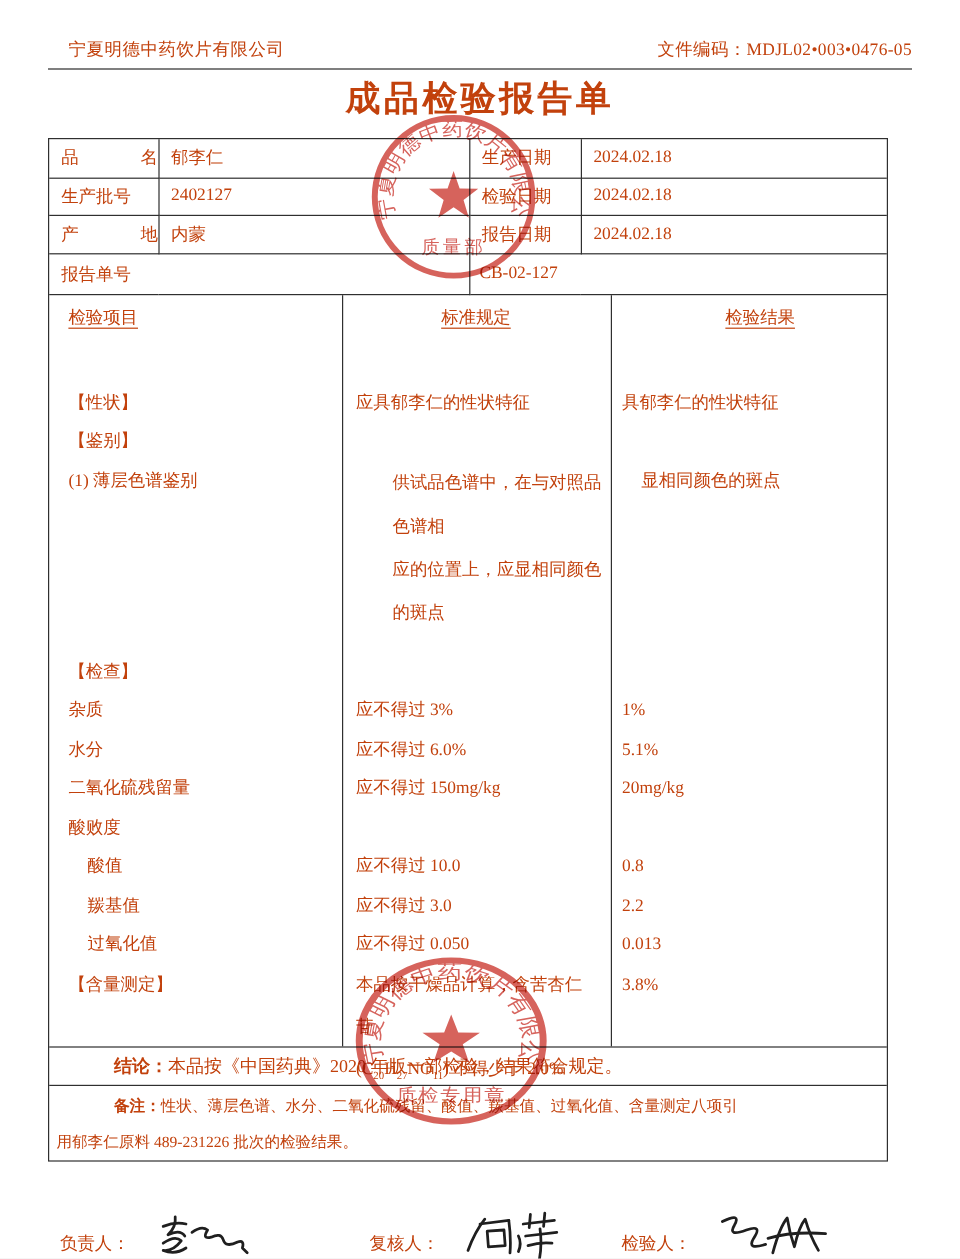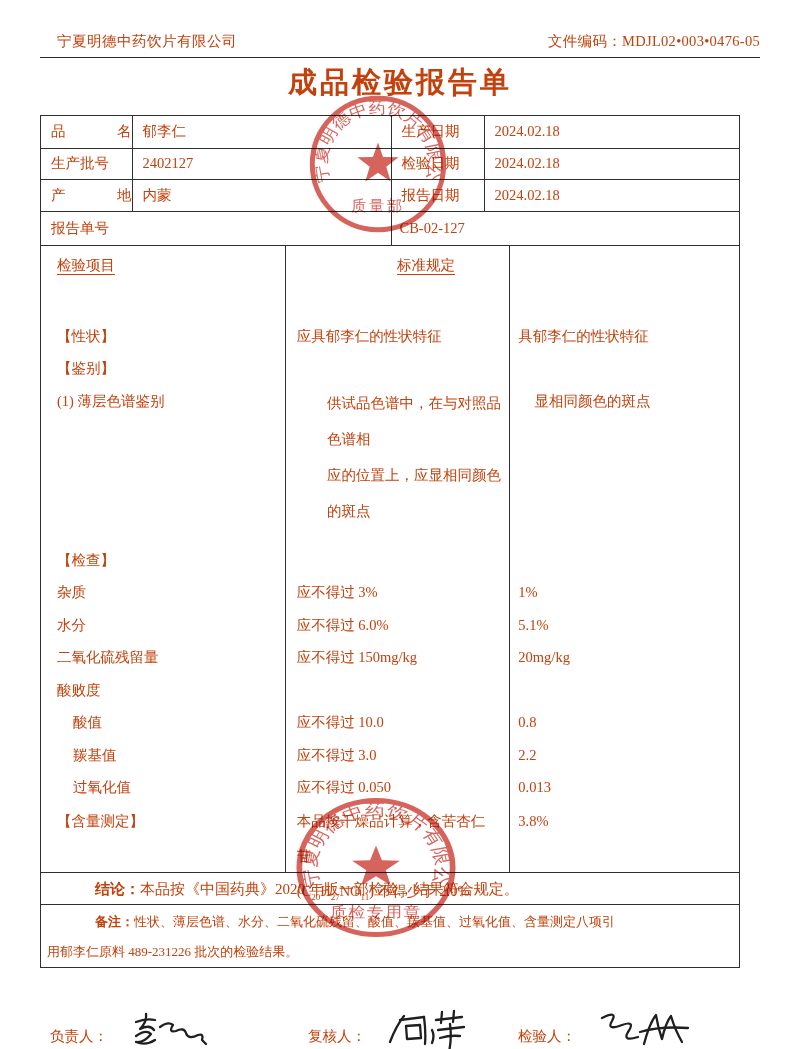--- a/index.html
+++ b/index.html
@@ -116,20 +116,21 @@
     </tbody>
       </table>
 
     <div class="main-section">
       <div class="vline vl1"></div>
       <div class="vline vl2"></div>
 
       <div class="mhead">
         <div class="mc1"><span class="uh">检验项目</span></div>
         <div class="mc2"><span class="uh">标准规定</span></div>
+        <div class="mc3"><span class="uh">检验结果</span></div>
       </div>
 
       <div class="mrow r0">
         <div class="mc1">【性状】</div>
         <div class="mc2">应具郁李仁的性状特征</div>
         <div class="mc3">具郁李仁的性状特征</div>
       </div>
       <div class="mrow">
         <div class="mc1">【鉴别】</div>
         <div class="mc2"></div>

